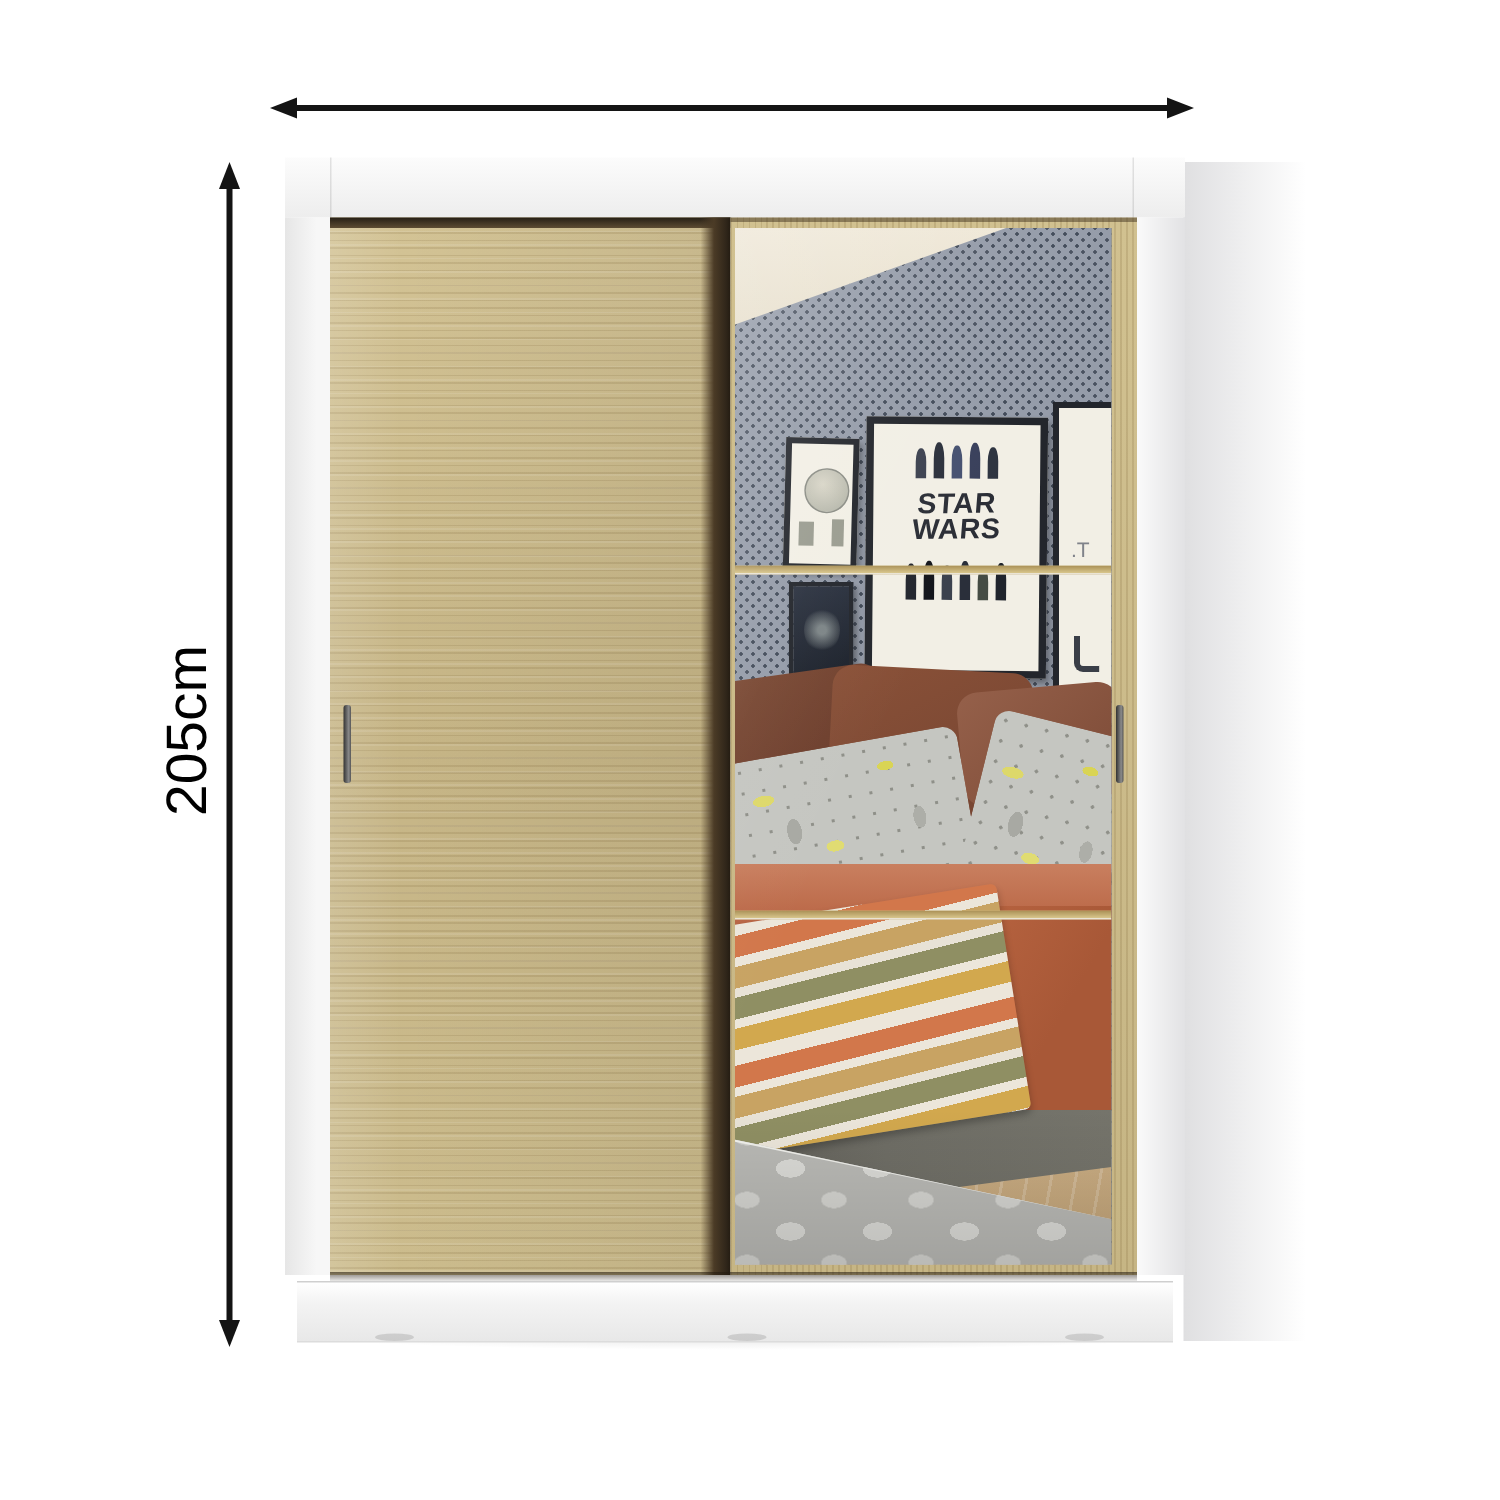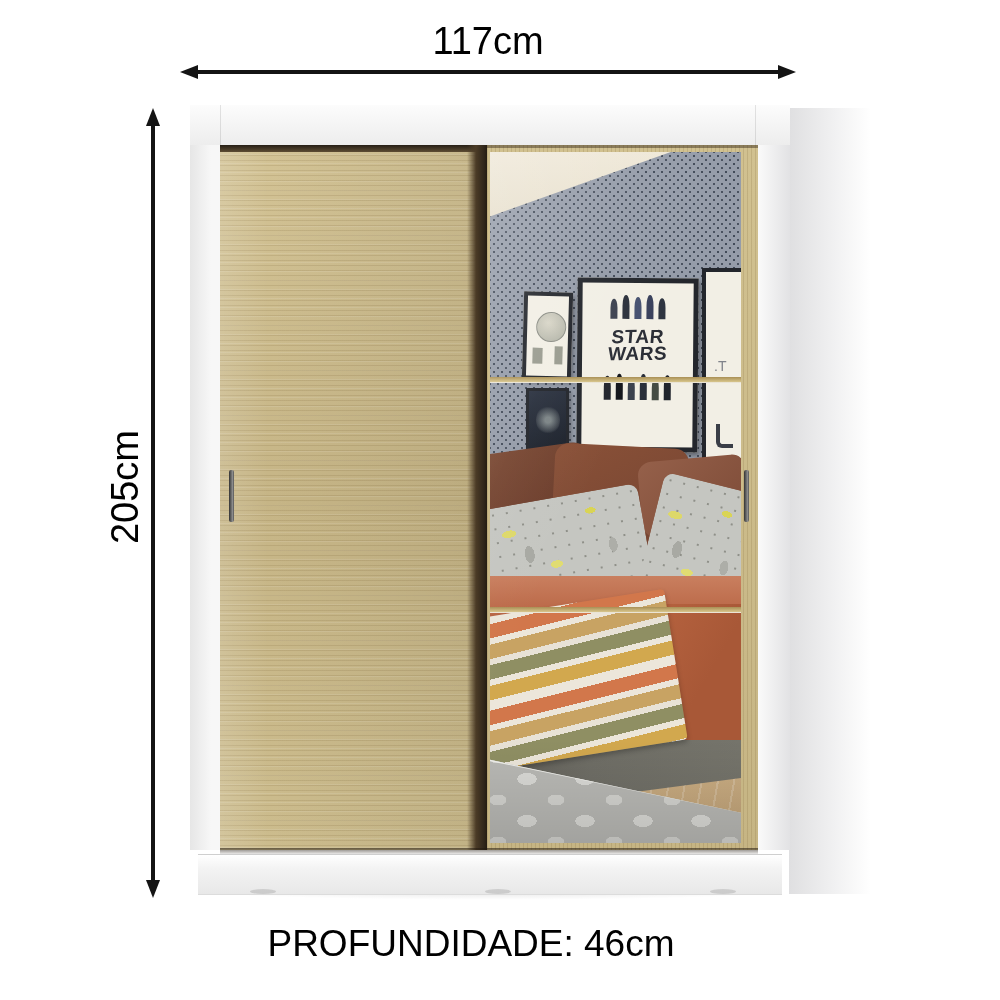--- a/index.html
+++ b/index.html
@@ -158,35 +158,33 @@
   .foot-shadow{top:784px;width:26px;height:5px;border-radius:50%;background:rgba(0,0,0,0.12);}
 </style>
 </head>
 <body>
 
 <div id="stage">
 
   <div class="abs" id="room-shadow"></div>
   <div class="abs" id="floor-shadow"></div>
 
-  <div class="abs dim-label" id="width-label">117cm</div>
   <div class="abs h-arrow">
     <div class="line"></div>
     <div class="tri left"></div>
     <div class="tri right"></div>
   </div>
 
   <div class="abs dim-label" id="height-label">205cm</div>
   <div class="abs v-arrow">
     <div class="line"></div>
     <div class="tri up"></div>
     <div class="tri down"></div>
   </div>
 
-  <div class="abs dim-label" id="depth-label">PROFUNDIDADE: 46cm</div>
 
   <div class="abs" id="wardrobe">
     <div class="abs" id="top-panel">
       <div class="seam" style="left:30px;"></div>
       <div class="seam" style="left:565px;"></div>
     </div>
     <div class="abs" id="left-panel"></div>
     <div class="abs" id="right-panel"></div>
 
     <div class="abs" id="left-door">

